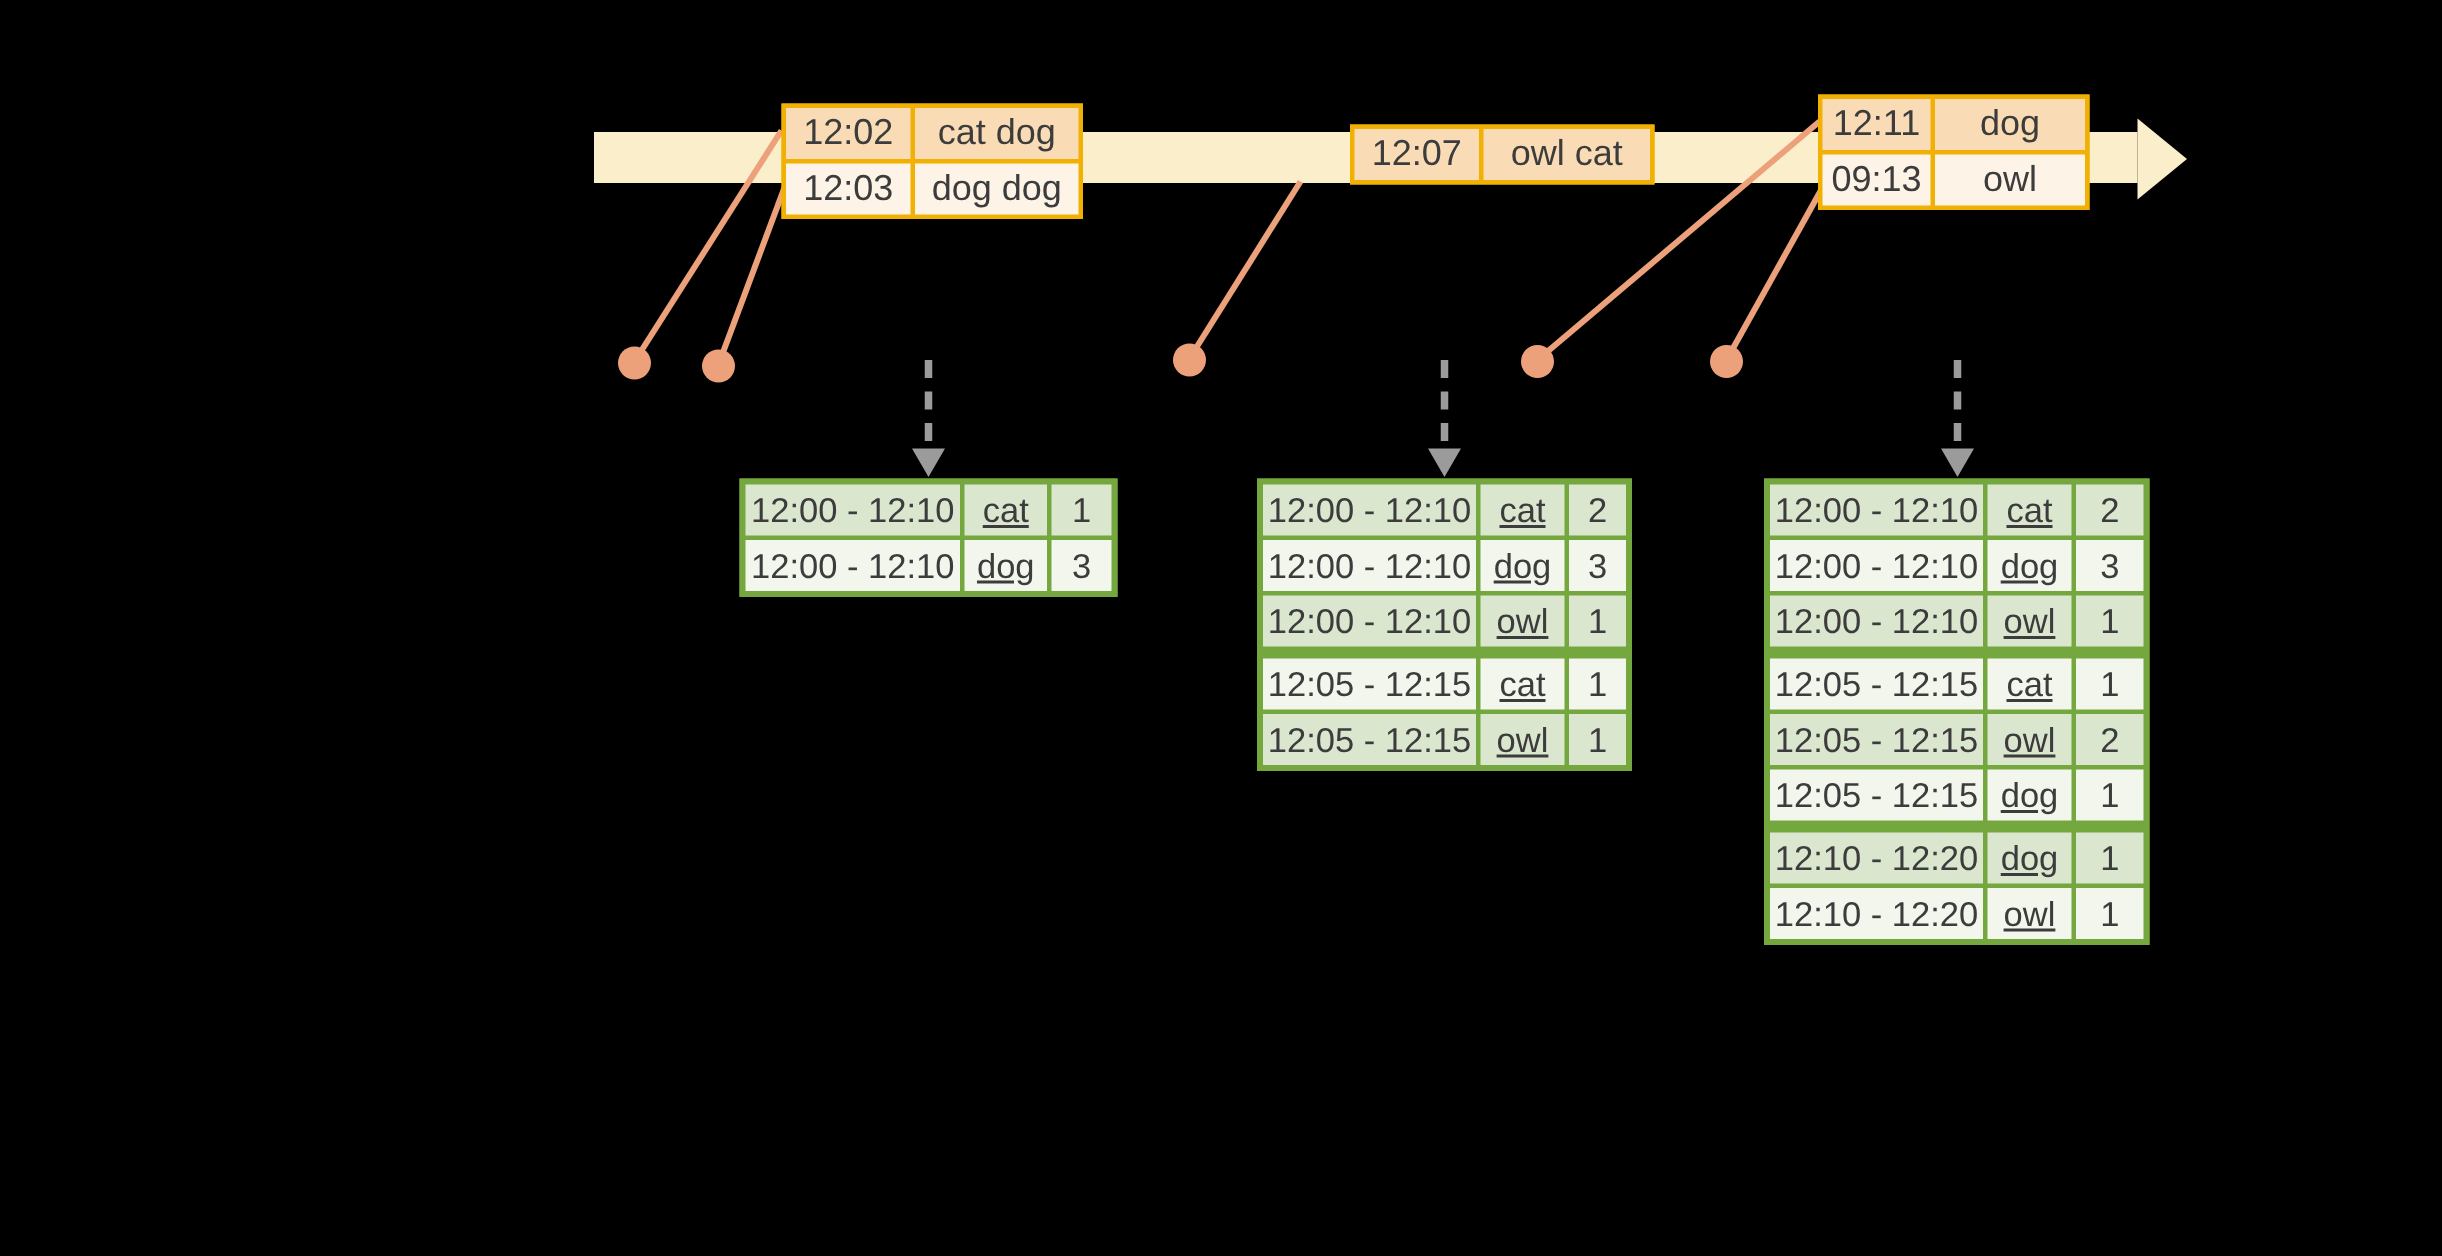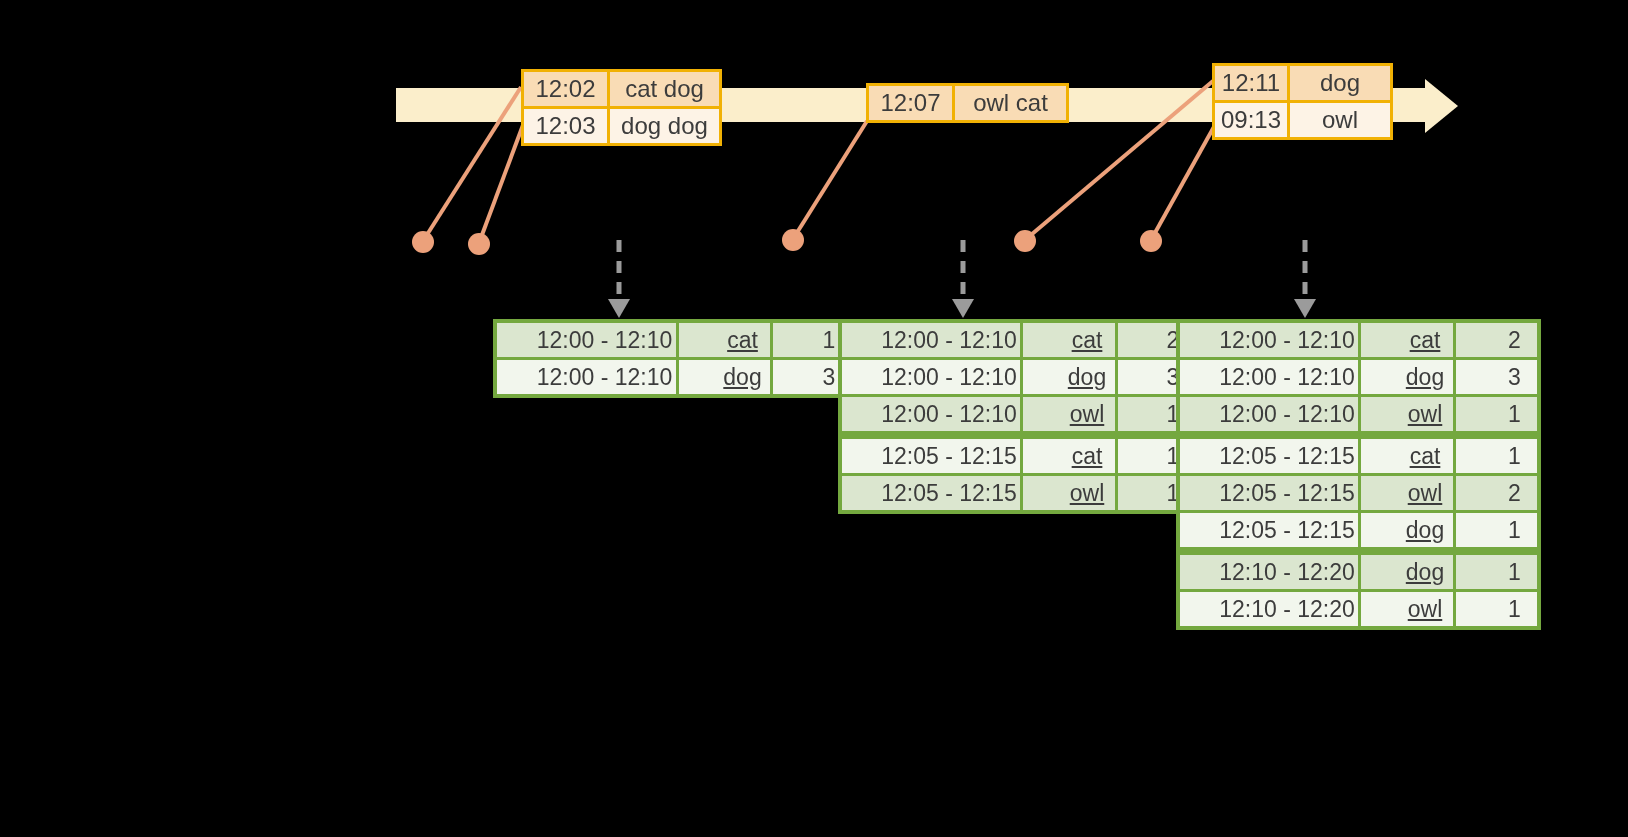--- a/index.html
+++ b/index.html
@@ -33,21 +33,20 @@
   .result-table {
     position:absolute; z-index:2;
     background:#74A83F; border:4px solid #74A83F;
     display:flex; flex-direction:column; gap:3px;
   }
   .result-row { display:flex; gap:3px; }
   .result-row.group-start { margin-top:5px; }
   .rcell {
     height:34px; display:flex; align-items:center; justify-content:center;
     font-size:23px;
-    padding-left:36px;
   }
   .rcell.window { width:var(--c1); }
   .rcell.word   { width:var(--c2);text-decoration:underline; }
   .rcell.count  { width:var(--c3); }
   .rfill-dark  { background:#DBE6CF; }
   .rfill-light { background:#F2F6ED; }
 </style>
 </head>
 <body>
 
@@ -88,21 +87,21 @@
     <div class="event-row">
       <div class="ecell time fill-dark">12:02</div>
       <div class="ecell words fill-dark">cat dog</div>
     </div>
     <div class="event-row">
       <div class="ecell time fill-light">12:03</div>
       <div class="ecell words fill-light">dog dog</div>
     </div>
   </div>
 
-  <div class="event-table" style="left:866px; top:83px;text-align:center; --tw:83px; --ww:111px;">
+  <div class="event-table" style="left:900px; top:83px;text-align:center; --tw:83px; --ww:111px;">
     <div class="event-row">
       <div class="ecell time fill-dark">12:07</div>
       <div class="ecell words fill-dark">owl cat</div>
     </div>
   </div>
 
   <div class="event-table" style="left:1212px; top:63px;align-items:flex-end; --tw:72px; --ww:100px;">
     <div class="event-row">
       <div class="ecell time fill-dark">12:11</div>
       <div class="ecell words fill-dark">dog</div>

